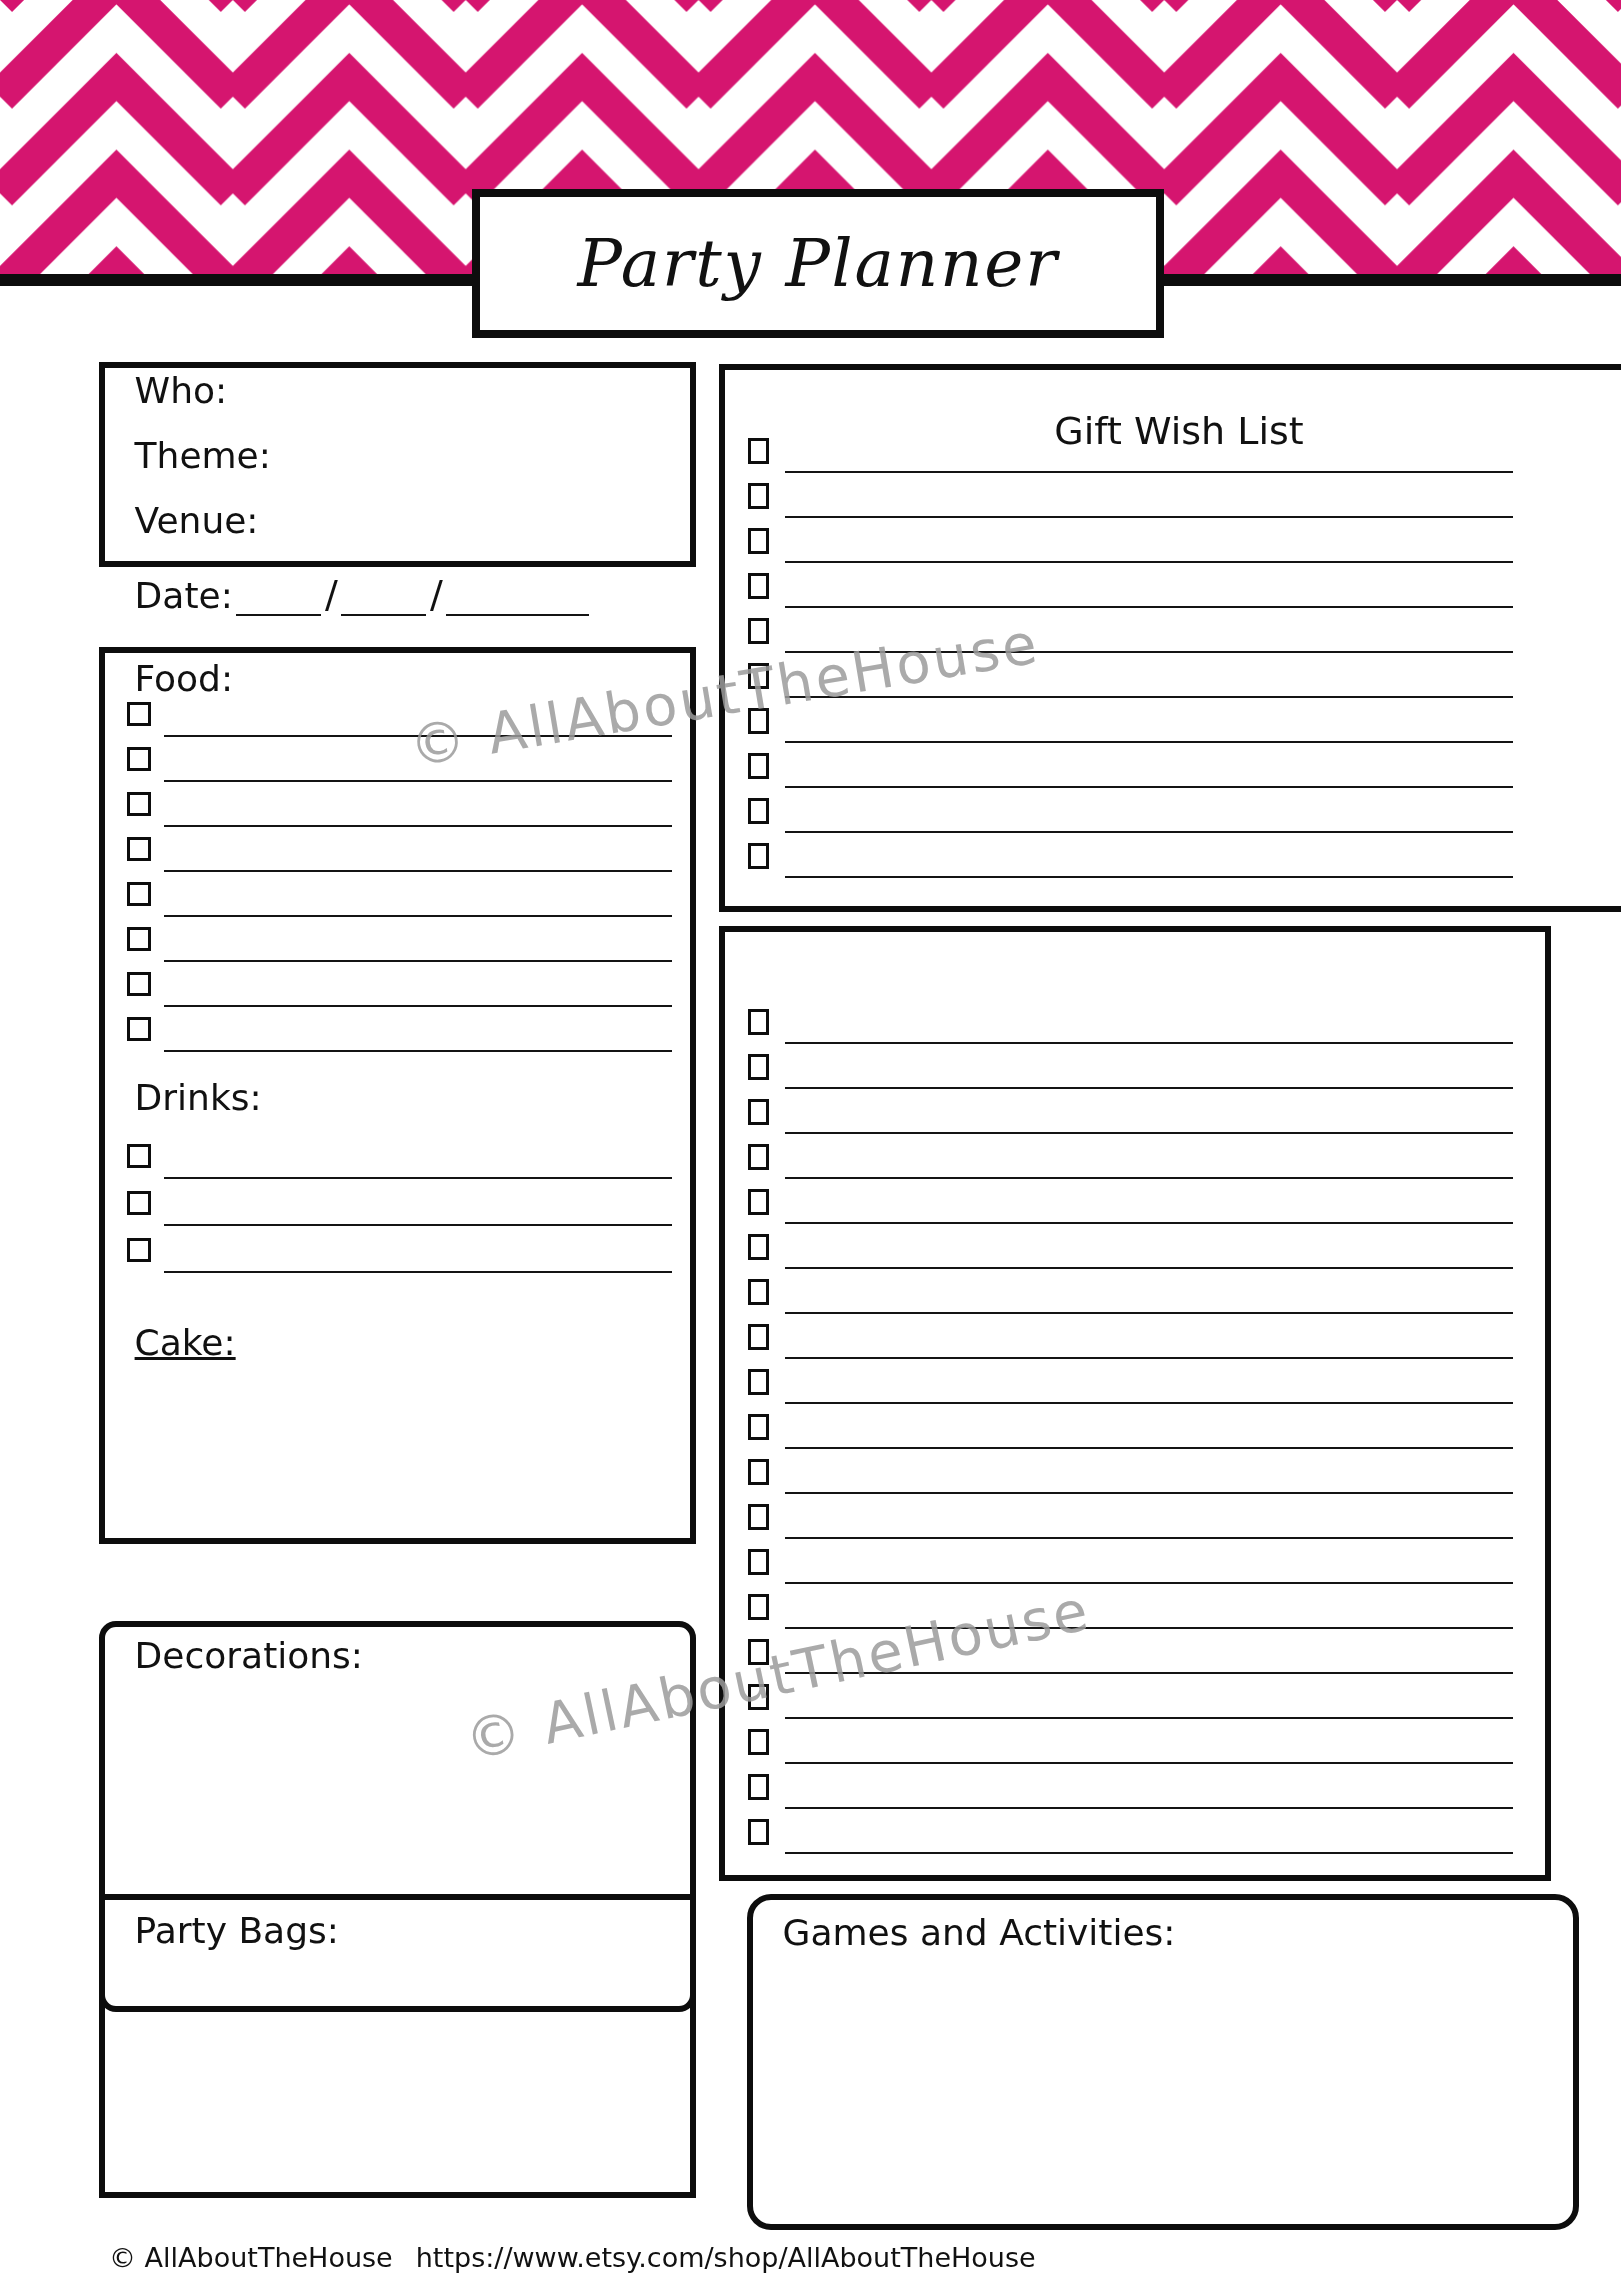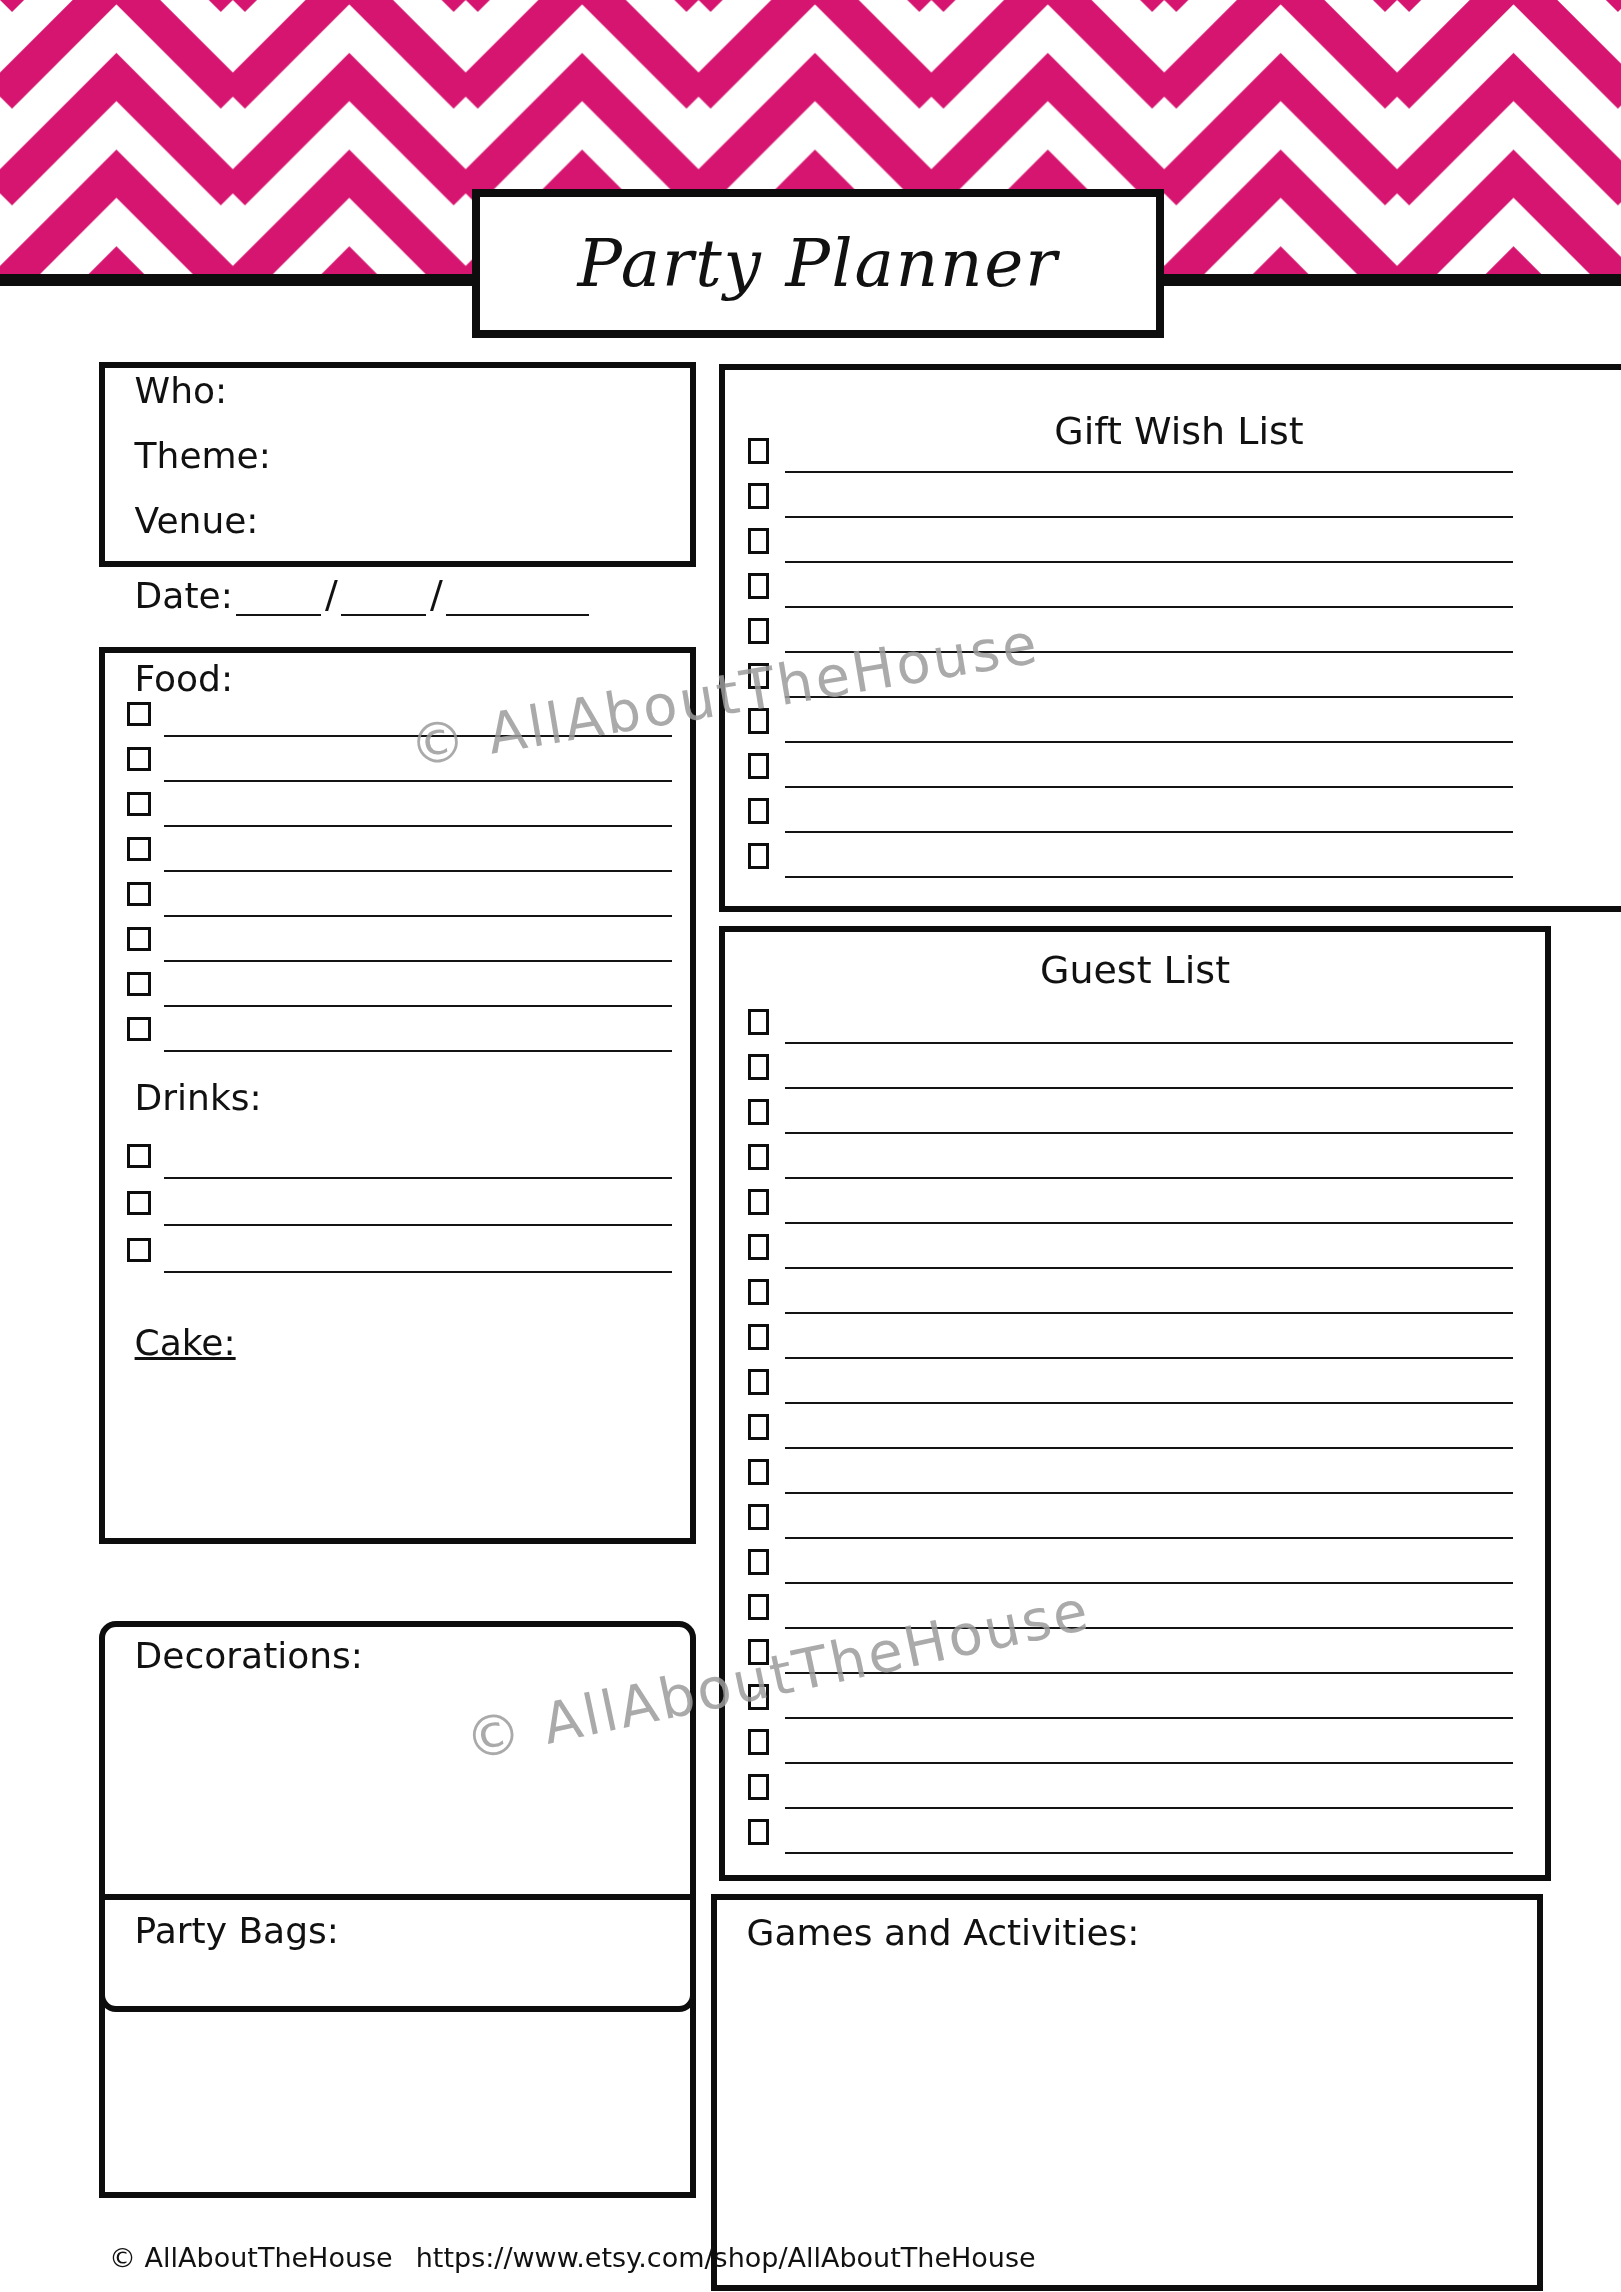--- a/index.html
+++ b/index.html
@@ -179,21 +179,20 @@
       <span class="wline"></span>
     </div>
       <div class="row">
       <span class="cb"></span>
       <span class="wline"></span>
     </div>
     </div>
 </div>
 
 <div class="box" style="left:719px;top:926px;width:832px;height:955px;">
-  <span class="ctitle" style="top:16px;">Guest List</span>
   <div class="rows narrow" style="left:23px;top:67px;width:765px;">
     <div class="row">
       <span class="cb"></span>
       <span class="wline"></span>
     </div>
   <div class="row">
       <span class="cb"></span>
       <span class="wline"></span>
     </div>
       <div class="row">
@@ -260,21 +259,21 @@
       <span class="cb"></span>
       <span class="wline"></span>
     </div>
       <div class="row">
       <span class="cb"></span>
       <span class="wline"></span>
     </div>
     </div>
 </div>
 
-<div class="box" style="left:711px;top:1894px;width:832px;height:397px;">
+<div class="box" style="left:747px;top:1894px;width:832px;height:336px;border-radius:24px;">
   <span class="lbl" style="left:29.6px;top:12.5px;">Games and Activities:</span>
   <div class="fill-area" style="top:59px;"></div>
 </div>
 
 <div class="wm" style="left:410px;top:715px;transform:rotate(-9.5deg);">© AllAboutTheHouse</div>
 <div class="wm" style="left:466px;top:1709px;transform:rotate(-12deg);">© AllAboutTheHouse</div>
 
 <div class="footer">
   <span>© AllAboutTheHouse</span>
   <span>https://www.etsy.com/shop/AllAboutTheHouse</span>

